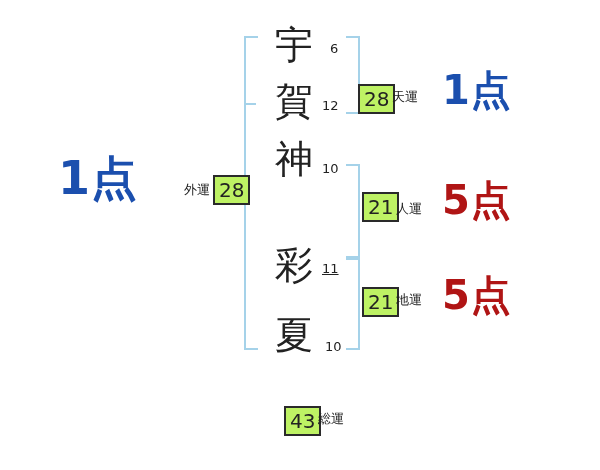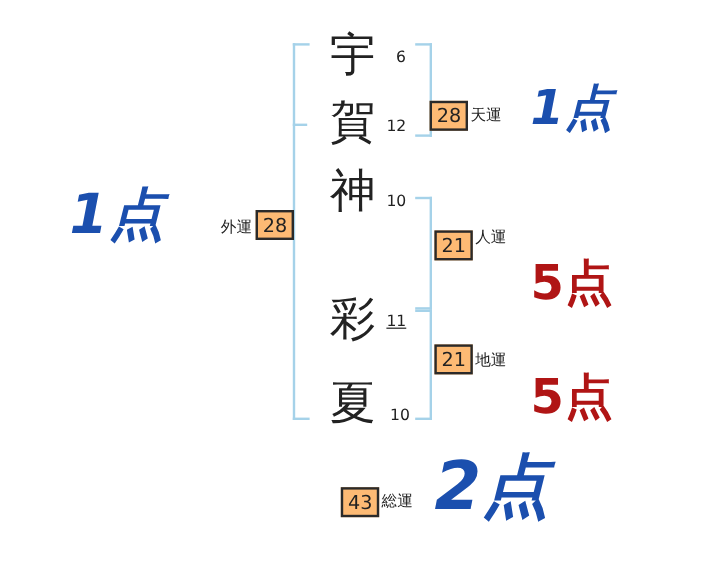--- a/index.html
+++ b/index.html
@@ -32,33 +32,33 @@
     line-height:1;
   }
   .fortune-label{
     font-size:13px;
     color:var(--text);
     line-height:1;
   }
   .value-box{
     display:inline-block;
     border:2px solid #2a2a2a;
-    background:#fdba74;
+    background:#bef264;
     padding:1px 4px;
-    font-size:16px;
+    font-size:20px;
     color:var(--text);
     line-height:1.2;
   }
   .score{
     font-weight:bold;
     line-height:1;
     letter-spacing:1px;
   }
-  .score.blue{color:var(--blue-score);font-style:italic;}
-  .score.red{color:var(--red-score);margin-top:36px;}
+  .score.blue{color:var(--blue-score);}
+  .score.red{color:var(--red-score);}
   
   .bracket-left{
     border-left:2px solid var(--bracket);
     border-top:2px solid var(--bracket);
     border-bottom:2px solid var(--bracket);
   }
   .bracket-right{
     border-right:2px solid var(--bracket);
     border-top:2px solid var(--bracket);
     border-bottom:2px solid var(--bracket);
@@ -94,25 +94,24 @@
   <div class="abs value-box" style="left:213px;top:175px;">28</div>
   <div class="abs score blue" style="left:58px;top:155px;font-size:46px;">1点</div>
 
   <div class="abs bracket-right" style="left:346px;top:36px;width:12px;height:74px;"></div>
   <div class="abs value-box" style="left:358px;top:84px;">28</div>
   <div class="abs fortune-label" style="left:392px;top:90px;text-align:center;">天運</div>
   <div class="abs score blue" style="left:442px;top:70px;font-size:40px;">1点</div>
 
   <div class="abs bracket-right" style="left:346px;top:164px;width:12px;height:90px;"></div>
   <div class="abs value-box" style="left:362px;top:192px;">21</div>
-  <div class="abs fortune-label" style="left:396px;top:192px;">人運</div>
+  <div class="abs fortune-label" style="left:396px;top:202px;font-family:Liberation Serif, serif;">人運</div>
   <div class="abs score red" style="left:442px;top:180px;font-size:40px;">5点</div>
 
   <div class="abs bracket-right" style="left:346px;top:258px;width:12px;height:88px;"></div>
   <div class="abs value-box" style="left:362px;top:287px;">21</div>
   <div class="abs fortune-label" style="left:396px;top:293px;font-family:Liberation Serif, serif;">地運</div>
   <div class="abs score red" style="left:442px;top:275px;font-size:40px;">5点</div>
 
   <div class="abs value-box" style="left:284px;top:406px;">43</div>
   <div class="abs fortune-label" style="left:318px;top:412px;">総運</div>
-  <div class="abs score blue" style="left:362px;top:378px;font-size:56px;">2点</div>
 
 </div>
 
 </body></html>

